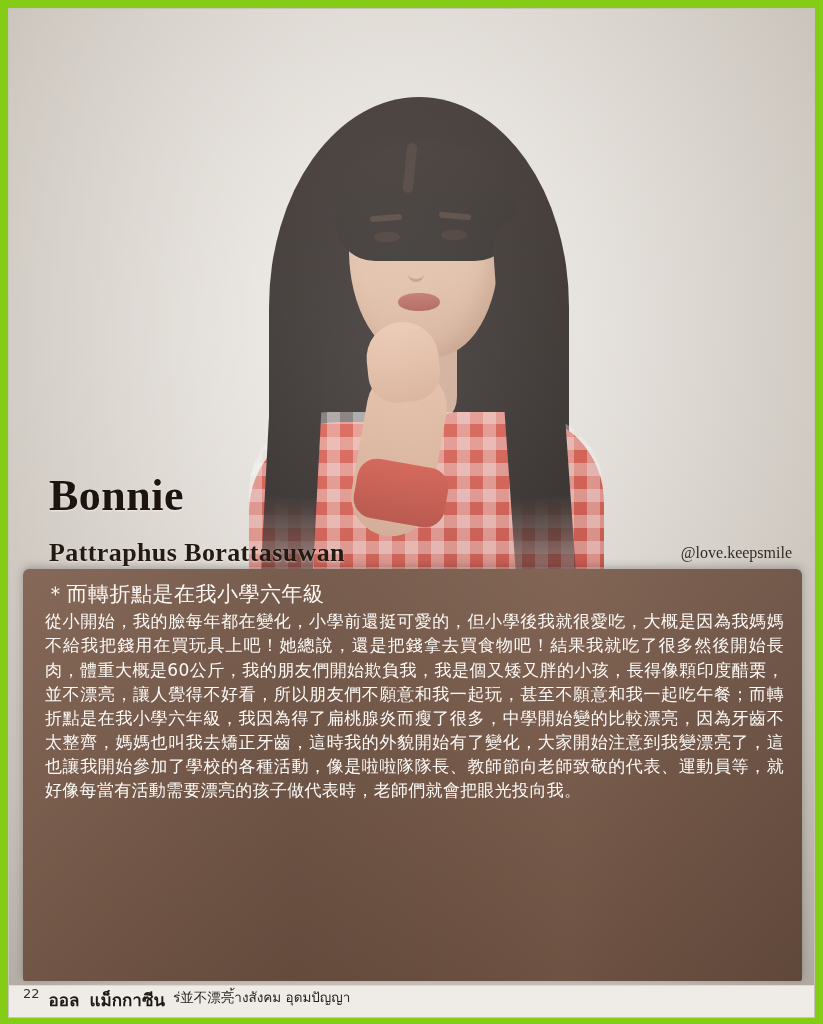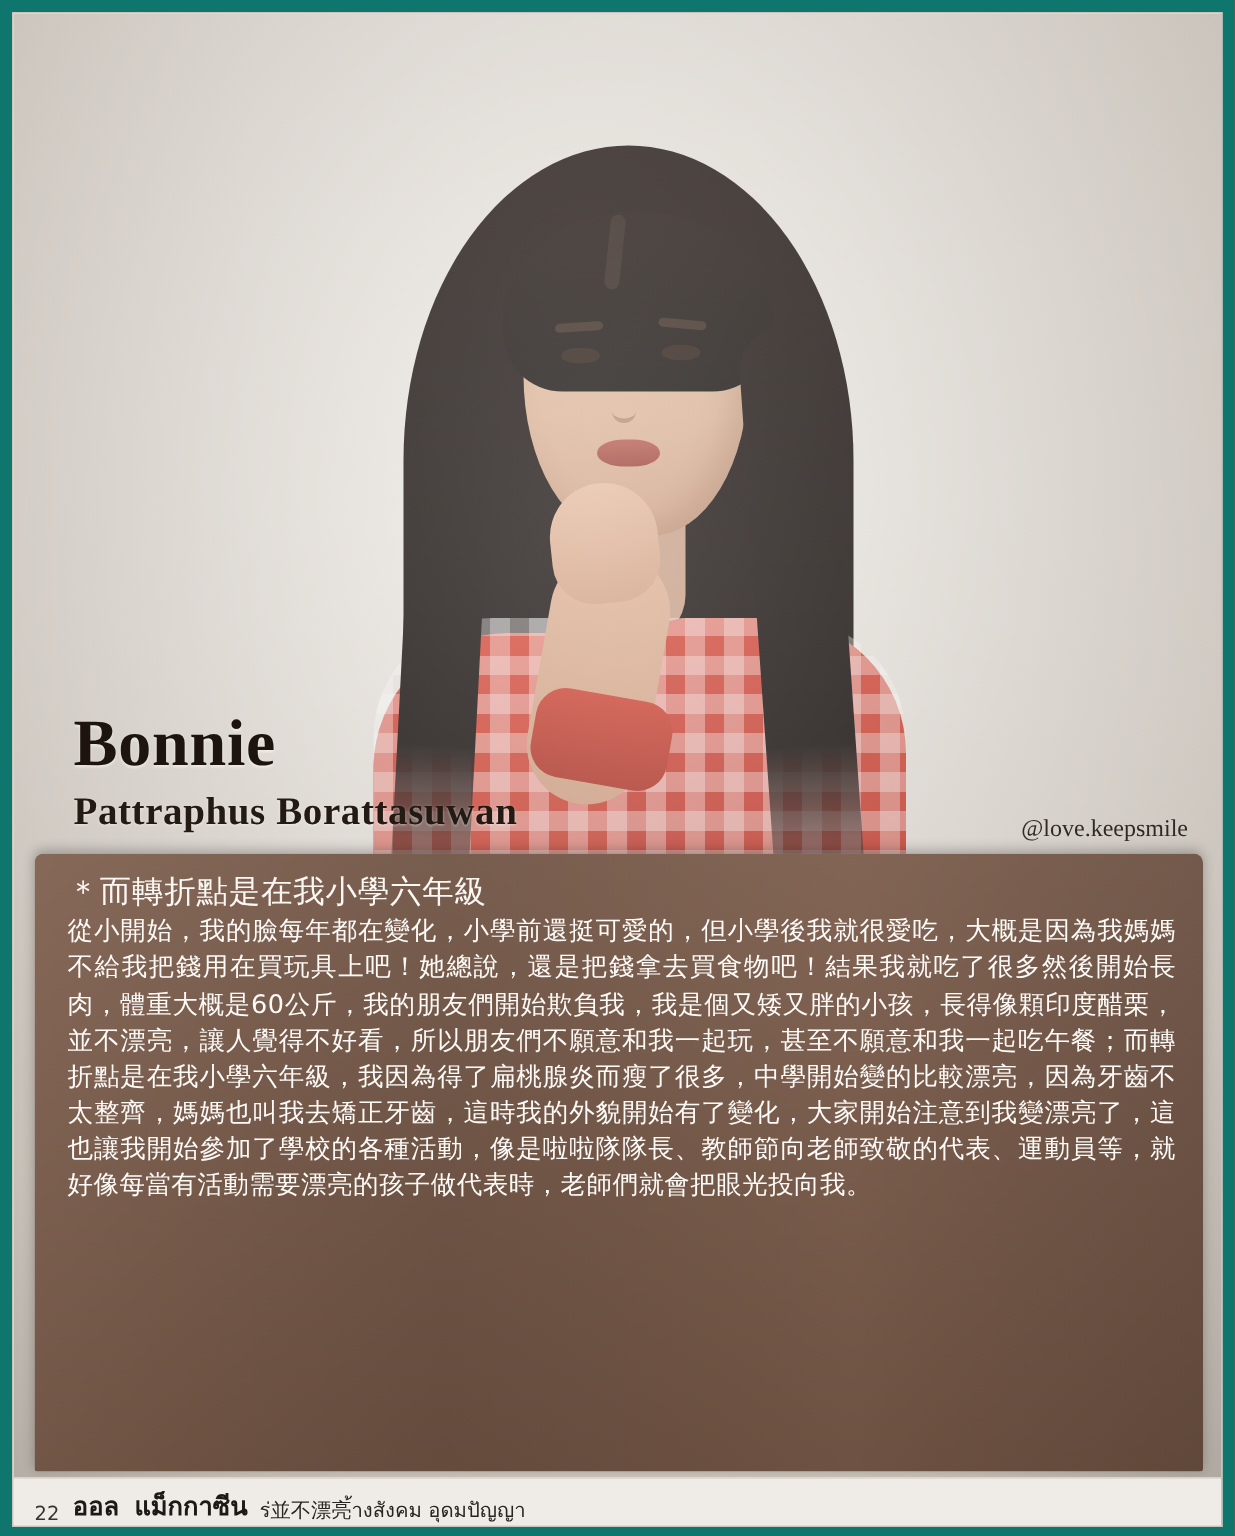--- a/index.html
+++ b/index.html
@@ -10,21 +10,21 @@
   body {
     width: 823px;
     height: 1024px;
     font-family: "Liberation Sans", sans-serif;
     overflow: hidden;
   }
   .page {
     position: relative;
     width: 823px;
     height: 1024px;
-    background: #0f766e;
+    background: #84cc16;
     box-sizing: border-box;
     padding: 8px 8px 6px 8px;
   }
   .page-inner {
     position: relative;
     width: 807px;
     height: 1010px;
     background: #efece8;
     overflow: hidden;
     border: 1px solid #c9c3bb;
@@ -149,21 +149,21 @@
     letter-spacing: .5px;
     line-height: 1;
     text-shadow: 0 1px 2px rgba(255,255,255,.55);
   }
   .name-sub {
     font-family: "Liberation Serif", serif;
     font-weight: bold;
     font-size: 26px;
     color: #241a14;
     letter-spacing: .4px;
-    margin-top: 8px;
+    margin-top: 20px;
     text-shadow: 0 1px 2px rgba(255,255,255,.5);
   }
   .handle {
     position: absolute;
     right: 22px;
     top: 535px;
     z-index: 6;
     font-family: "Liberation Serif", serif;
     font-size: 16px;
     color: #231a15;
@@ -207,21 +207,21 @@
 
   
   .footer {
     position: absolute;
     left: 0;
     bottom: 0;
     width: 805px;
     height: 32px;
     background: #efece8;
     display: flex;
-    align-items: flex-end;
+    align-items: flex-start;
     padding-left: 14px;
     box-sizing: border-box;
     border-top: 1px solid #dfd9d1;
   }
   .footer-page {
     font-family: "DejaVu Sans", sans-serif;
     font-size: 13px;
     color: #3a332d;
     margin-right: 9px;
   }

